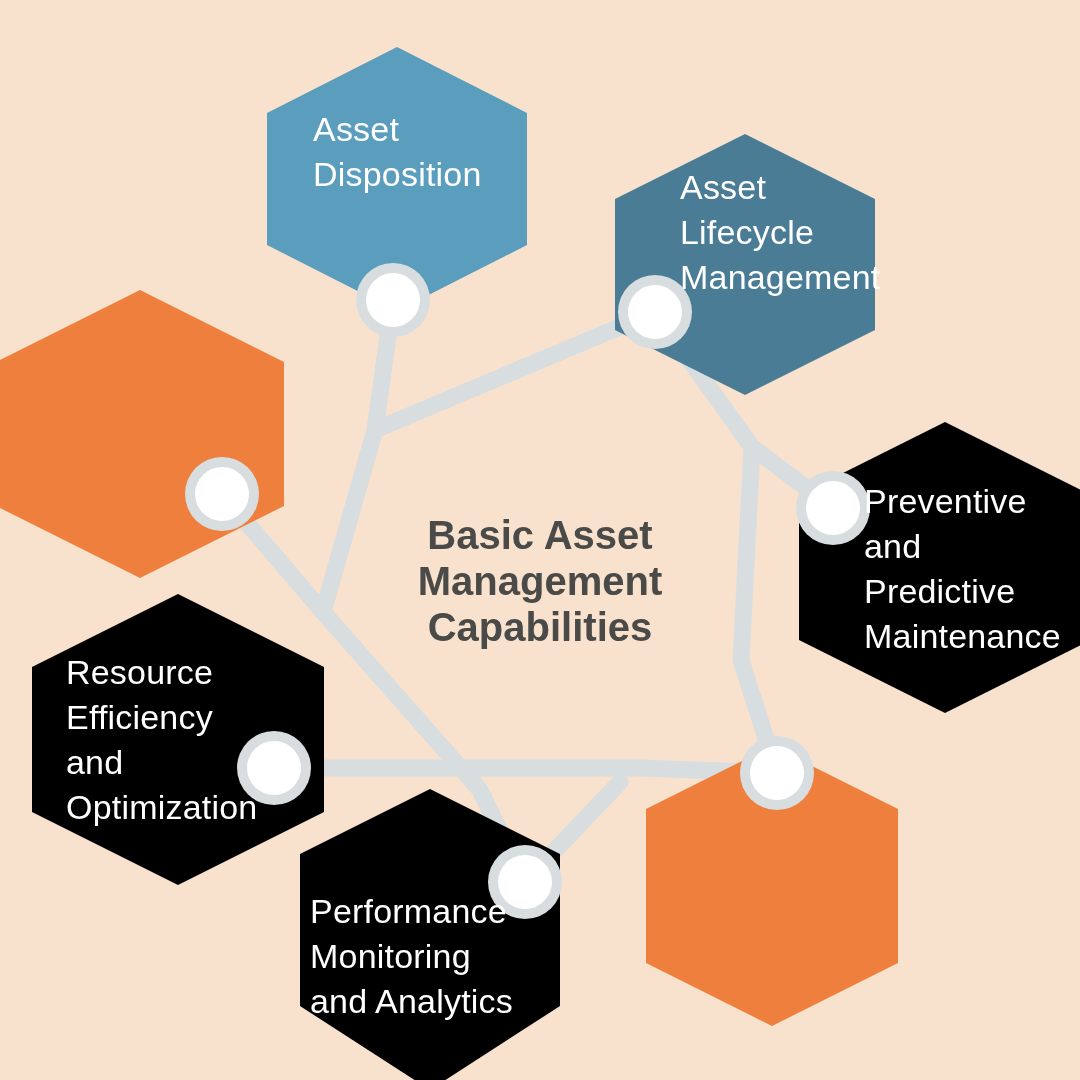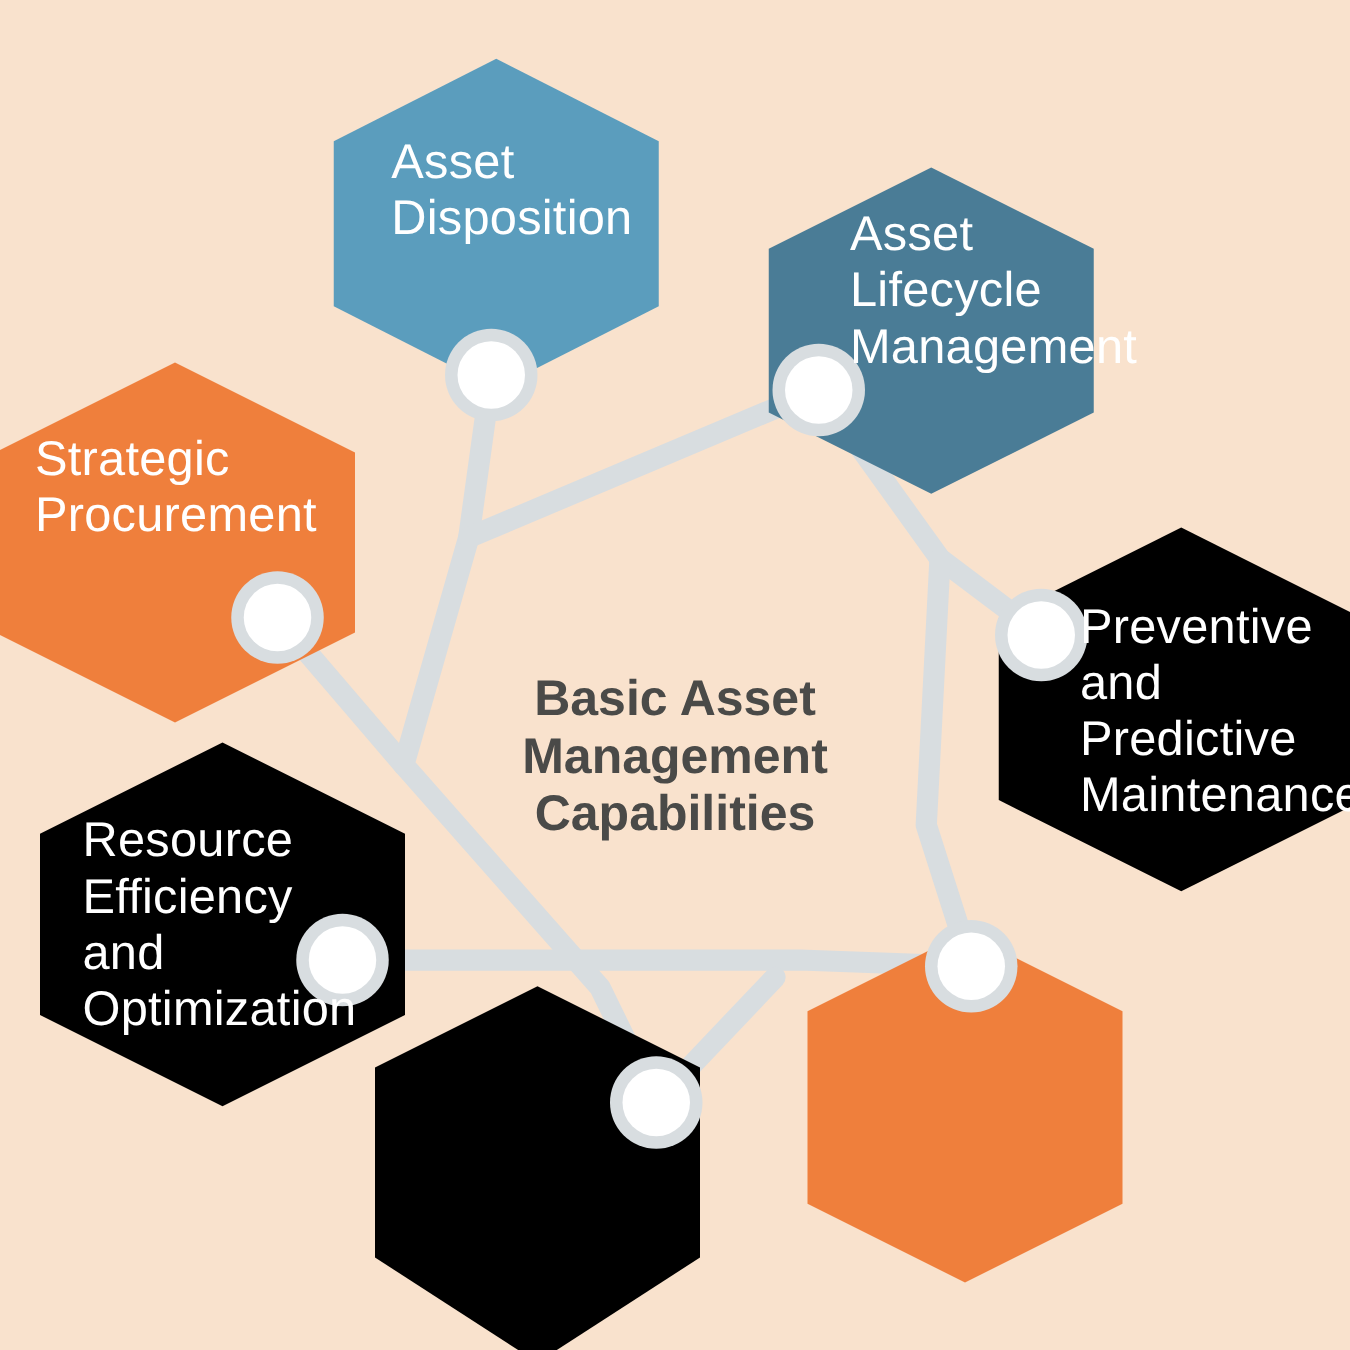--- a/index.html
+++ b/index.html
@@ -19,21 +19,21 @@
     position: absolute;
     inset: 0;
     width: 1080px;
     height: 1080px;
   }
   .hex-label {
     position: absolute;
     color: #ffffff;
     font-family: "Liberation Sans", sans-serif;
     font-weight: 400;
-    font-size: 39px;
+    font-size: 34px;
     line-height: 45px;
     letter-spacing: 0.2px;
     white-space: pre-line;
     pointer-events: none;
   }
   #center-title {
     position: absolute;
     left: 340px;
     top: 512px;
     width: 400px;
@@ -119,32 +119,33 @@
     </g>
   </svg>
 
   <div class="hex-label" style="left: 313px; top: 107px; color: rgb(255, 255, 255);">Asset
 Disposition</div>
 
   <div class="hex-label" style="left: 680px; top: 165px; color: rgb(255, 255, 255);">Asset
 Lifecycle
 Management</div>
 
-  <div class="hex-label" style="left: 28px; top: 345px; color: rgb(255, 255, 255);">Strategic
-Procurement</div>
 
   <div class="hex-label" style="left:864px; top:479px;">Preventive
 and
 Predictive
 Maintenance</div>
 
   <div class="hex-label" style="left:66px; top:650px;">Resource
 Efficiency
 and
 Optimization</div>
 
+  <div class="hex-label" style="left:310px; top:889px;">Performance
+Monitoring
+and Analytics</div>
 
 
-  <div id="center-title" style="color: rgb(74, 74, 72); margin-top: 24px;">Basic Asset
+  <div id="center-title" style="color: rgb(74, 74, 72);">Basic Asset
 Management
 Capabilities</div>
 
 </div>
 
 </body></html>

